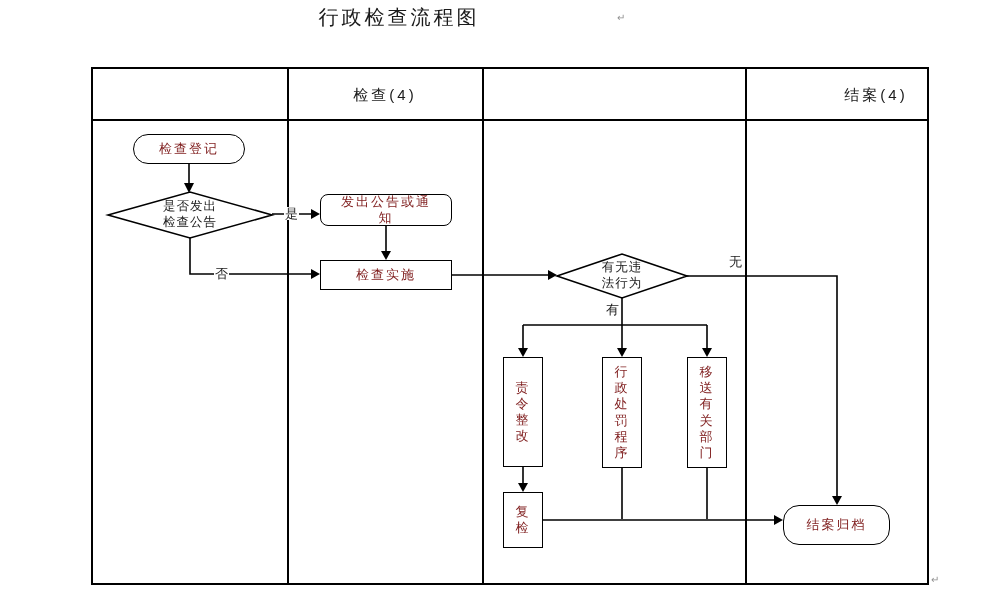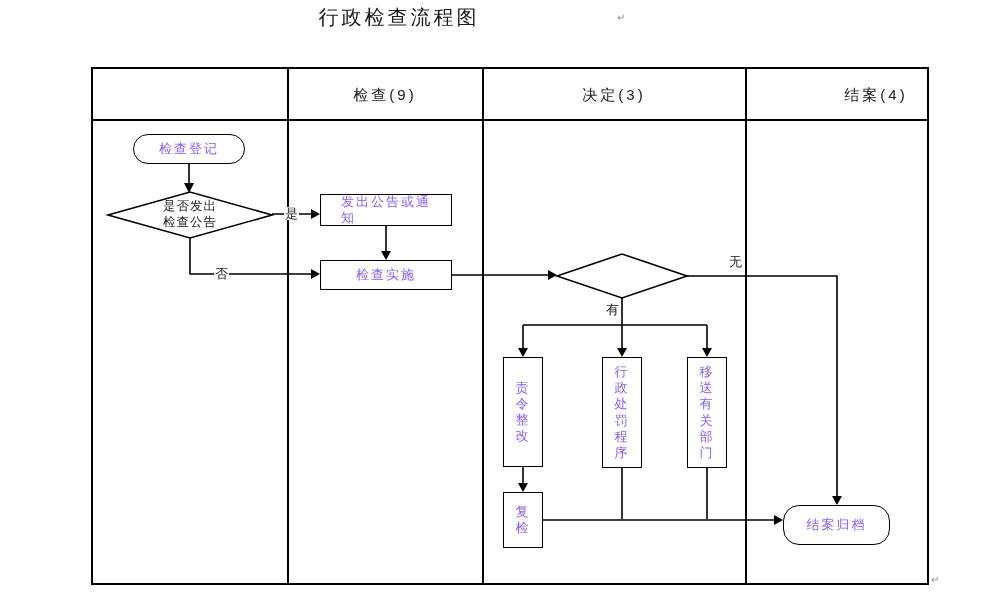--- a/index.html
+++ b/index.html
@@ -29,22 +29,22 @@
   .vline{position:absolute;background:#000;width:2px;}
   .lane-header{
     position:absolute;top:86px;width:160px;text-align:center;
     font-size:15px;letter-spacing:3px;color:#1a1a1a;
   }
   
   .node{
     position:absolute;box-sizing:border-box;
     border:1.6px solid #000;background:#fff;
     display:flex;align-items:center;justify-content:center;
-    text-align:left;font-size:13px;letter-spacing:2px;
-    line-height:1.25;white-space:pre-line;color:#8b5cf6;
+    text-align:center;font-size:13px;letter-spacing:2px;
+    line-height:1.25;white-space:pre-line;color:#7f1d1d;
   }
   .stadium{border-radius:16px;}
   .diamond-label{
     position:absolute;border:none;background:transparent;
     display:flex;align-items:center;justify-content:center;
     text-align:center;font-size:12.5px;letter-spacing:1px;
     line-height:1.25;white-space:pre-line;color:#1a1a1a;
   }
   .edge-label{
     position:absolute;background:#fff;padding:0 1px;
@@ -59,22 +59,21 @@
 
   <div class="title">行政检查流程图</div>
   <div class="pmark pmark-title">↵</div>
 
   <div class="frame"></div>
   <div class="hline" style="left:91px;top:119px;width:838px;"></div>
   <div class="vline" style="left:287px;top:67px;height:518px;"></div>
   <div class="vline" style="left:482px;top:67px;height:518px;"></div>
   <div class="vline" style="left:745px;top:67px;height:518px;"></div>
 
-  <div class="lane-header" style="left:305px;">检查(9)</div>
-  <div class="lane-header" style="left:534px;">决定(3)</div>
+  <div class="lane-header" style="left:305px;">检查(4)</div>
   <div class="lane-header" style="left:796px;">结案(4)</div>
 
   <svg class="wires" width="1000" height="607" viewBox="0 0 1000 607">
     <g stroke="#000" stroke-width="1.6" fill="none">
 
       <path d="M189,164 V186"></path>
 
       <path d="M272,214 H313"></path>
 
       <path d="M190,238 V274 H313"></path>
@@ -118,25 +117,27 @@
       <polygon points="518,483 528,483 523,492"></polygon>
       <polygon points="774,515 774,525 783,520"></polygon>
     </g>
   </svg>
 
   <div class="node stadium" style="left:133px;top:134px;width:112px;height:30px;">检查登记</div>
 
   <div class="diamond-label" style="left:130px;top:193px;width:120px;height:44px;">是否发出
 检查公告</div>
 
-  <div class="node" style="left:320px;top:194px;width:132px;height:32px;">发出公告或通
+  <div class="node" style="left:320px;top:194px;width:132px;height:32px;border-radius:8px;">发出公告或通
 知</div>
 
   <div class="node" style="left:320px;top:260px;width:132px;height:30px;">检查实施</div>
 
+  <div class="diamond-label" style="left:572px;top:255px;width:100px;height:42px;">有无违
+法行为</div>
 
   <div class="node" style="left:503px;top:357px;width:40px;height:110px;">责
 令
 整
 改</div>
 
   <div class="node" style="left:602px;top:357px;width:40px;height:111px;">行
 政
 处
 罚

